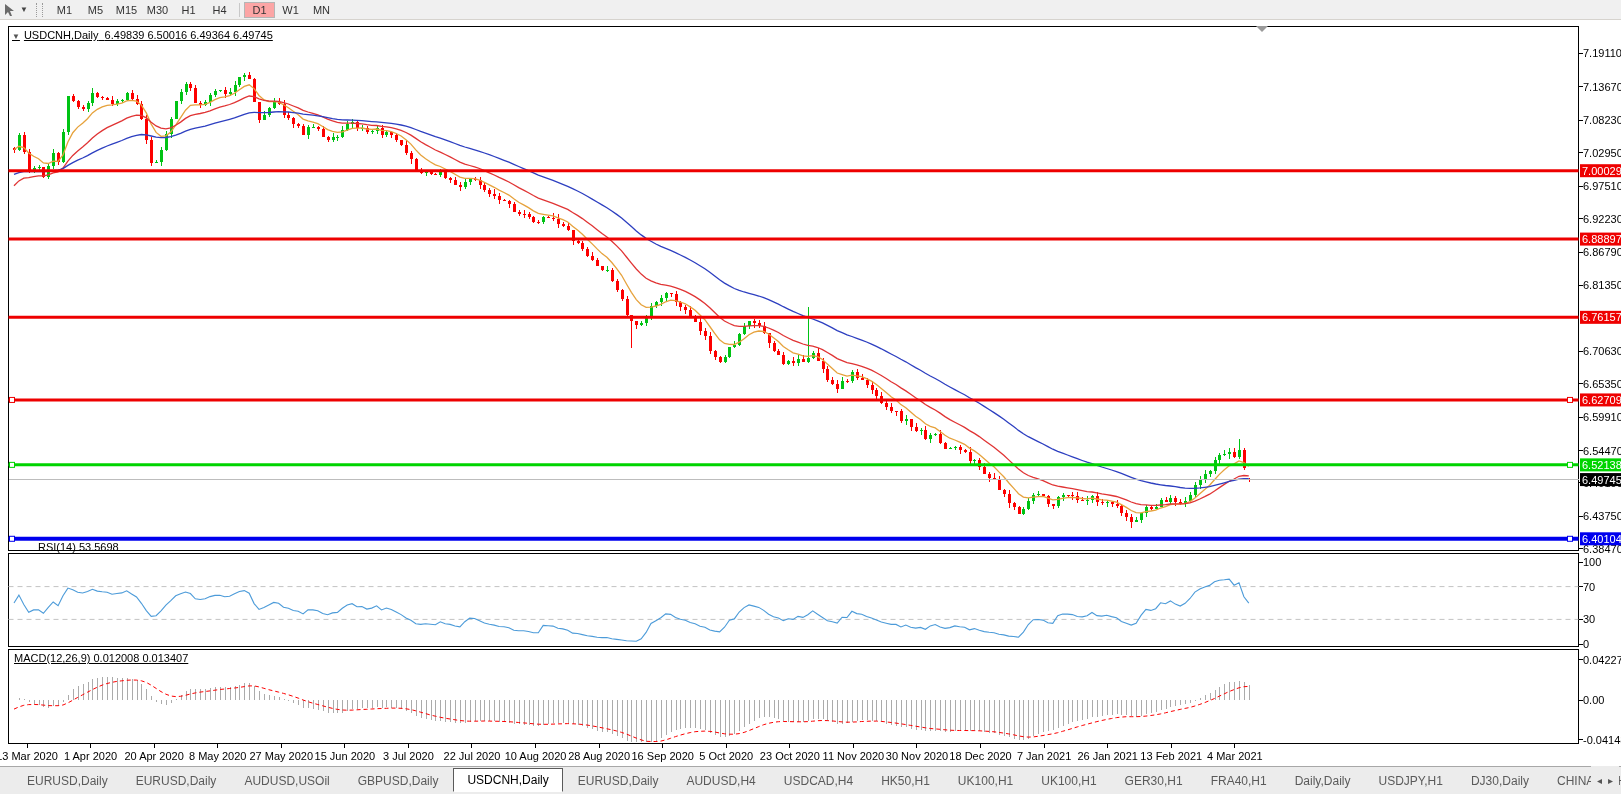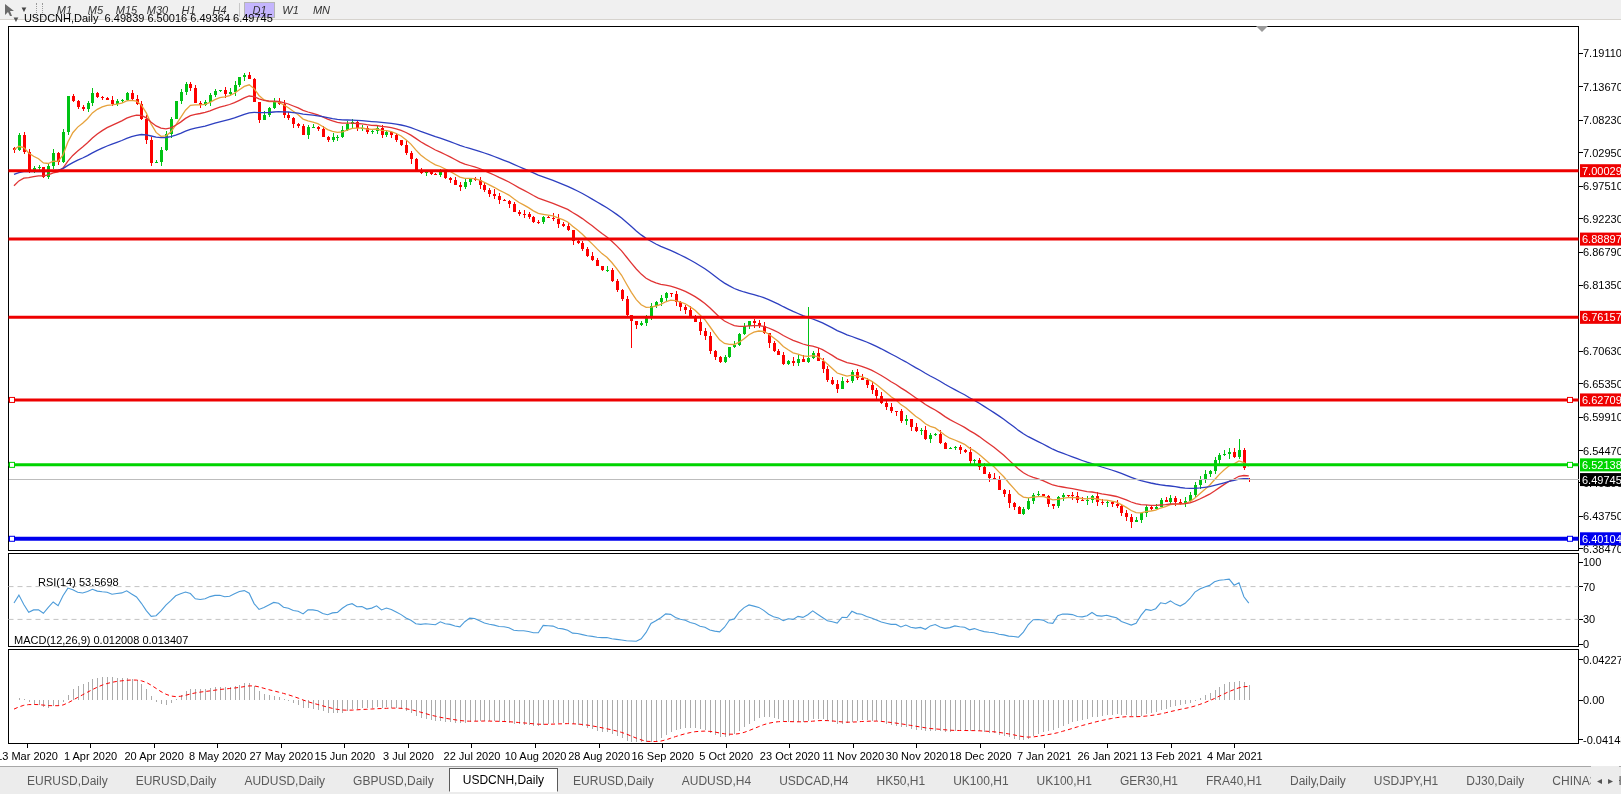--- a/index.html
+++ b/index.html
@@ -5,28 +5,28 @@
   html,body{margin:0;padding:0;background:#fff;width:1621px;height:794px;overflow:hidden;
     font-family:"Liberation Sans","DejaVu Sans",sans-serif;}
   #stage{position:relative;width:1621px;height:794px;background:#fff;}
   
   .toolbar{position:absolute;top:0;left:0;width:100%;height:19px;background:#f0f0f0;
     border-bottom:1px solid #d6d3ce;display:flex;align-items:center;font-size:11px;color:#222;}
   .tool-icon{width:20px;height:17px;display:flex;align-items:center;justify-content:center;cursor:pointer;}
   .caret{font-size:8px;color:#444;width:12px;cursor:pointer;}
   .grip{width:5px;height:14px;margin:0 6px 0 4px;border-left:1px dotted #9a9a9a;border-right:1px dotted #9a9a9a;}
   .tfbtn{min-width:31px;text-align:center;padding:2px 0;cursor:pointer;color:#333;}
-  .tfbtn.active{background:#c4b5fd;border:1px solid #b5b5b5;padding:1px 0;min-width:29px;}
+  .tfbtn.active{background:#fca5a5;border:1px solid #b5b5b5;padding:1px 0;min-width:29px;}
   .tbsep{width:1px;height:14px;background:#c8c8c8;margin:0 4px;}
   
-  .chart-header{position:absolute;left:12px;top:12px;font-size:11px;color:#000;z-index:5;}
+  .chart-header{position:absolute;left:12px;top:29px;font-size:11px;color:#000;z-index:5;text-decoration:underline;}
   .chart-header .hdr-caret{font-size:8px;color:#555;margin-right:4px;}
   .pane-label{position:absolute;left:14px;font-size:11px;color:#000;z-index:5;}
-  #rsi-label{top:576px;padding-left:24px;}
-  #macd-label{top:634px;}
+  #rsi-label{top:541px;padding-left:24px;}
+  #macd-label{top:652px;text-decoration:underline;}
   svg text{font-family:"Liberation Sans","DejaVu Sans",sans-serif;font-size:11px;fill:#000;}
   
   .tabbar{position:absolute;left:0;top:766px;width:100%;height:28px;background:#ececec;
     border-top:1px solid #a8a8a8;display:flex;align-items:center;font-size:12px;color:#5a5a5a;
     white-space:nowrap;overflow:hidden;padding-left:14px;box-sizing:border-box;}
   .tab{padding:3px 13px;cursor:pointer;}
   .tab.active{background:#fff;border:1px solid #5a5a5a;border-bottom-color:#fff;color:#000;position:relative;top:-1px;padding:4px 13px;}
   .tabsep{width:1px;height:14px;background:#b0b0b0;margin:0 1px;}
   .tab-arrows{position:absolute;right:2px;top:766px;height:28px;display:flex;align-items:center;
     background:#ececec;font-size:10px;color:#555;gap:6px;padding:0 6px;z-index:6;}
@@ -38,21 +38,21 @@
 <div id="stage">
 
   <div class="toolbar">
     <div class="tool-icon">
       <svg width="14" height="14" viewBox="0 0 14 14">
         <path d="M2 1 L11 8 L7 8 L9 13 L7 13 L5 9 L2 12 Z" fill="#6a6a6a"></path>
       </svg>
     </div>
     <div class="caret">▼</div>
     <div class="grip"></div>
-    <div id="tf-buttons" style="display:flex;align-items:center;font-style:italic;">
+    <div id="tf-buttons" style="display:flex;align-items:center;">
         <div class="tfbtn">M1</div>
         <div class="tfbtn">M5</div>
         <div class="tfbtn">M15</div>
         <div class="tfbtn">M30</div>
         <div class="tfbtn">H1</div>
         <div class="tfbtn">H4</div>
         <div class="tbsep"></div>
         <div class="tfbtn active">D1</div>
         <div class="tfbtn">W1</div>
         <div class="tfbtn">MN</div>
@@ -956,21 +956,21 @@
       <line x1="1234.83" y1="743.5" x2="1234.83" y2="747.5" stroke="#000" shape-rendering="crispEdges"></line>
       <text x="1234.83" y="760" text-anchor="middle">4 Mar 2021</text>
       <path d="M1256 26 L1268 26 L1262 32 Z" fill="#9a9a9a"></path>
     </svg>
 
   <div class="tabbar" id="tabbar">
       <div class="tab">EURUSD,Daily</div>
       <div class="tabsep"></div>
       <div class="tab">EURUSD,Daily</div>
       <div class="tabsep"></div>
-      <div class="tab">AUDUSD,Daily</div>
+      <div class="tab">AUDUSD,USOil</div>
       <div class="tabsep"></div>
       <div class="tab">GBPUSD,Daily</div>
       <div class="tabsep"></div>
       <div class="tab active">USDCNH,Daily</div>
       <div class="tabsep"></div>
       <div class="tab">EURUSD,Daily</div>
       <div class="tabsep"></div>
       <div class="tab">AUDUSD,H4</div>
       <div class="tabsep"></div>
       <div class="tab">USDCAD,H4</div>

